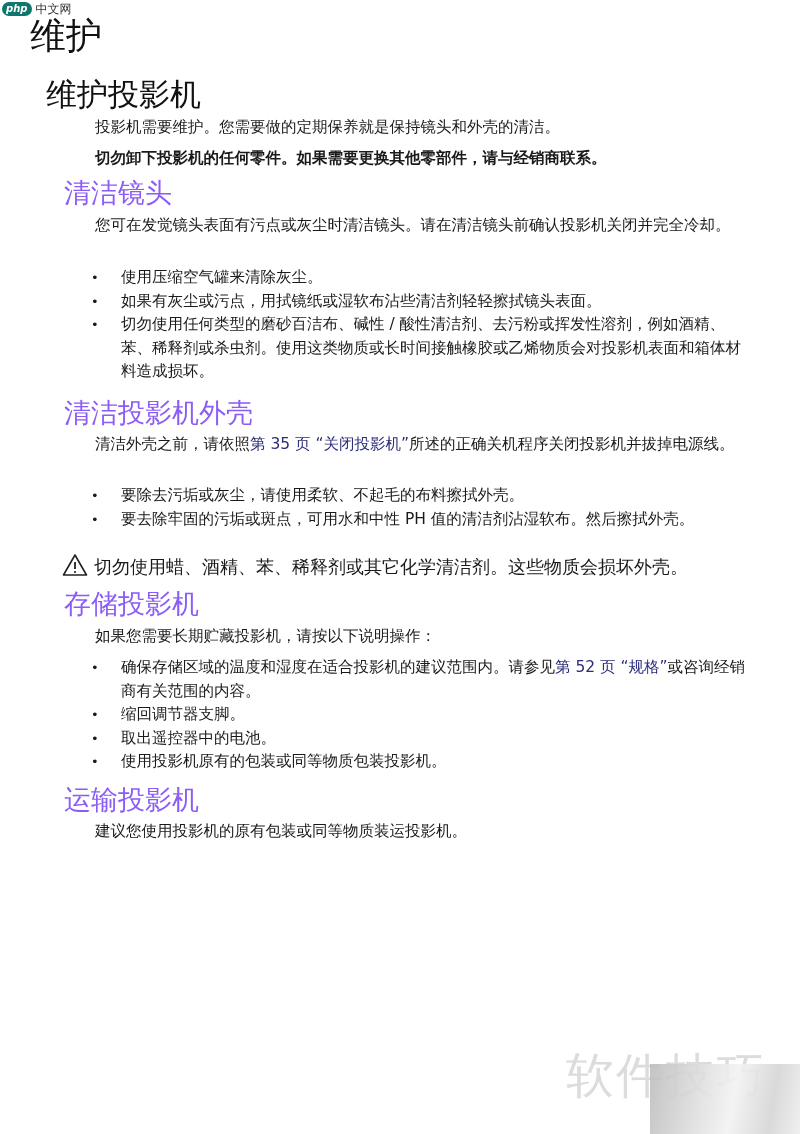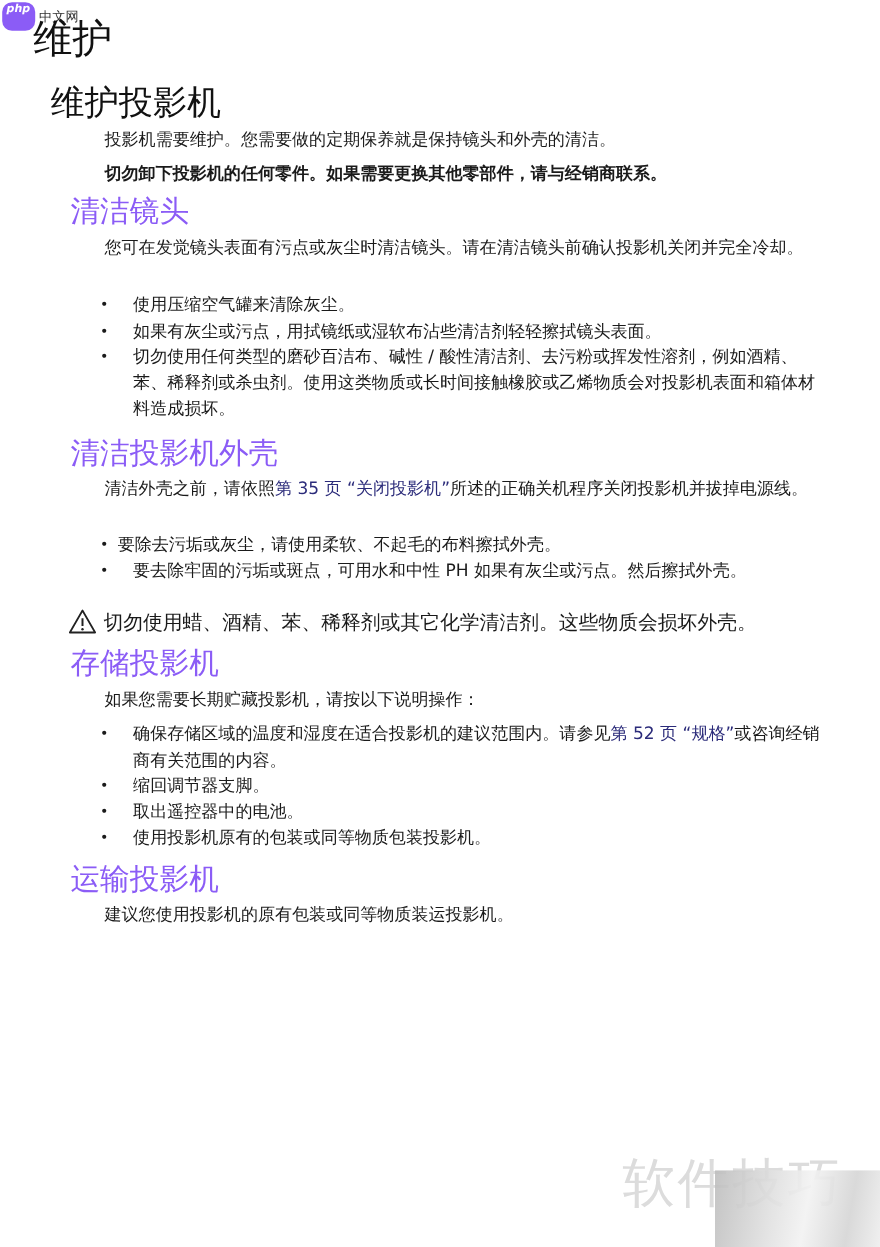--- a/index.html
+++ b/index.html
@@ -17,28 +17,28 @@
     }
     .logo {
       position: absolute;
       left: 2px;
       top: 2px;
       display: flex;
       align-items: center;
       gap: 3px;
     }
     .logo-badge {
-      background: #8b5cf6;
+      background: #0f766e;
       color: #ffffff;
       font-family: "DejaVu Sans", sans-serif;
       font-style: italic;
       font-weight: bold;
       font-size: 10px;
       border-radius: 9px;
-      padding: 1px 5px 14px 4px;
+      padding: 1px 5px 2px 4px;
       line-height: 11px;
     }
     .logo-text {
       color: #333333;
       font-size: 12px;
       line-height: 14px;
     }
     .chapter-title {
       position: absolute;
       left: 30px;
@@ -166,25 +166,25 @@
     <span class="dot">•</span>
     <span class="txt" style="margin-left:26px;">切勿使用任何类型的磨砂百洁布、碱性 / 酸性清洁剂、去污粉或挥发性溶剂，例如酒精、苯、稀释剂或杀虫剂。使用这类物质或长时间接触橡胶或乙烯物质会对投影机表面和箱体材料造成损坏。</span>
   </li>
 </ul>
 
 <h3 class="sub-title" style="top:396px;">清洁投影机外壳</h3>
 <p class="para" style="top:434px;"><span>清洁外壳之前，请依照</span><span class="link">第 35 页 “关闭投影机”</span><span>所述的正确关机程序关闭投影机并拔掉电源线。</span></p>
 <ul class="bullet-list" style="top:484px;">
   <li>
     <span class="dot">•</span>
-    <span class="txt" style="margin-left:12px;">要除去污垢或灰尘，请使用柔软、不起毛的布料擦拭外壳。</span>
-  </li>
-  <li>
-    <span class="dot">•</span>
-    <span class="txt" style="margin-left:26px;">要去除牢固的污垢或斑点，可用水和中性 PH 如果有灰尘或污点。然后擦拭外壳。</span>
+    <span class="txt" style="margin-left:26px;">要除去污垢或灰尘，请使用柔软、不起毛的布料擦拭外壳。</span>
+  </li>
+  <li>
+    <span class="dot">•</span>
+    <span class="txt" style="margin-left:26px;">要去除牢固的污垢或斑点，可用水和中性 PH 值的清洁剂沾湿软布。然后擦拭外壳。</span>
   </li>
 </ul>
 <div class="warning">
   <span>
     <svg width="26" height="24" viewBox="0 0 26 24">
       <path d="M13 2 L24.5 22 L1.5 22 Z" fill="none" stroke="#222" stroke-width="1.6" stroke-linejoin="round"></path>
       <line x1="13" y1="9" x2="13" y2="16" stroke="#222" stroke-width="1.8"></line>
       <circle cx="13" cy="19" r="1.1" fill="#222"></circle>
     </svg>
   </span>

